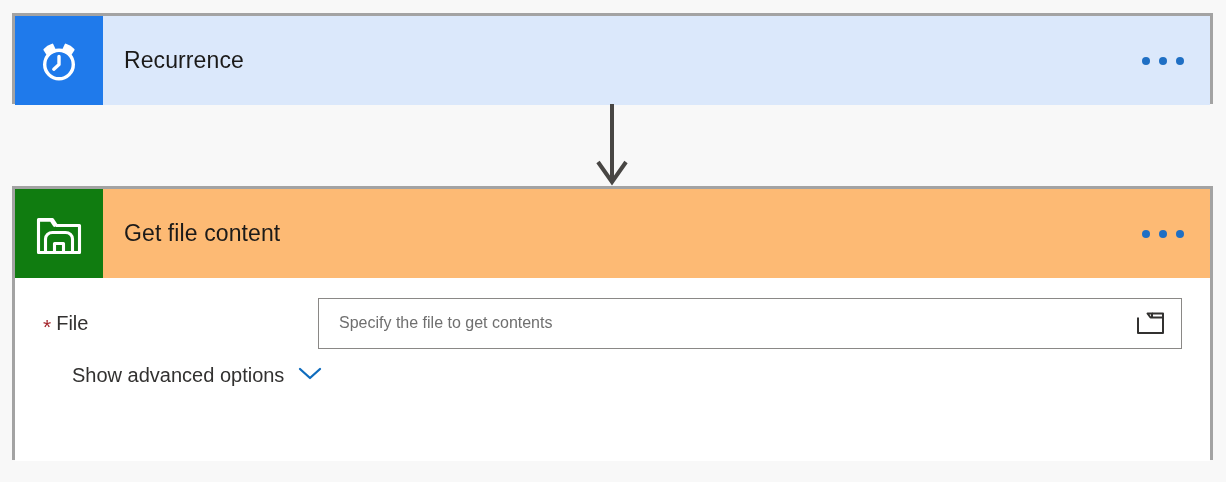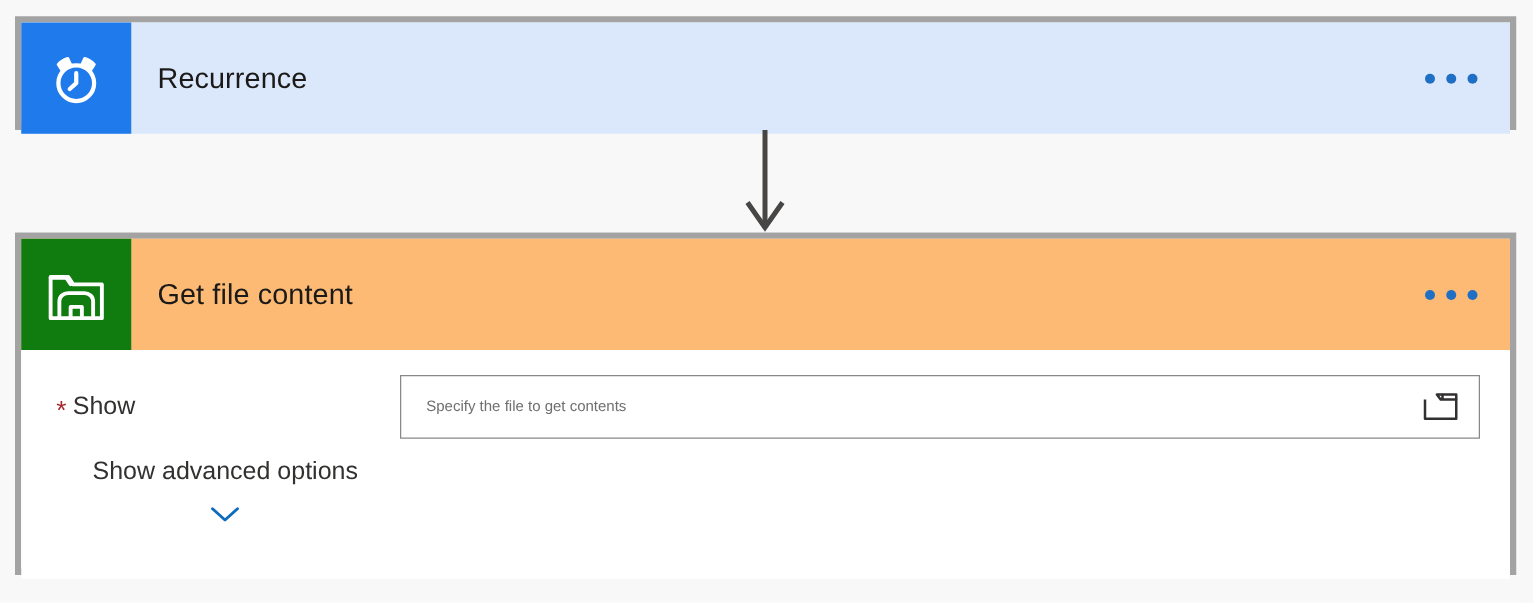--- a/index.html
+++ b/index.html
@@ -19,21 +19,21 @@
     position: absolute;
     left: 0; top: 0;
     width: 1226px;
     height: 482px;
   }
 
   
   .card {
     position: absolute;
     background: #ffffff;
-    border: 5px solid #a3a3a3;
+    border: 3px solid #a3a3a3;
     box-sizing: border-box;
   }
 
   .card-header {
     display: flex;
     align-items: stretch;
     height: 88px;
     position: relative;
   }
 
@@ -143,21 +143,21 @@
     width: 864px;
     height: 51px;
   }
   .field-input {
     width: 100%;
     height: 51px;
     box-sizing: border-box;
     border: 1px solid #8a8886;
     background: #ffffff;
     font-family: "Liberation Sans", sans-serif;
-    font-size: 12px;
+    font-size: 16px;
     color: #323130;
     padding: 0 54px 0 20px;
     outline: none;
   }
   .field-input::placeholder {
     color: #6f6f6f;
     opacity: 1;
   }
   .picker-icon {
     position: absolute;
@@ -170,24 +170,23 @@
     align-items: center;
     justify-content: center;
     cursor: pointer;
   }
 
   .advanced-row {
     position: absolute;
     left: 57px;
     top: 86px;
     display: flex;
-    align-items: center;
+    align-items: flex-start;
     gap: 13px;
     cursor: pointer;
-    flex-direction: column;
   }
   .advanced-label {
     font-size: 20px;
     color: #323130;
   }
   .chevron {
     display: flex;
     align-items: center;
     justify-content: center;
     width: 26px;
@@ -253,21 +252,21 @@
         <span class="dot"></span>
         <span class="dot"></span>
       </div>
     </div>
 
     <div class="card-body">
 
       <div class="field-row">
         <div class="field-label">
           <span class="req-asterisk">*</span>
-          <span>Show</span>
+          <span>File</span>
         </div>
 
         <div class="field-input-wrap">
           <input class="field-input" type="text" placeholder="Specify the file to get contents" style="">
           <span class="picker-icon">
             <svg width="30" height="25" viewBox="0 0 30 25" aria-hidden="true">
               <g fill="none" stroke="#323130" stroke-width="2" stroke-linejoin="round">
                 <path d="M2 6.5 L2 22 L27 22 L27 6.5 L14.5 6.5 L11.5 2.5 L16 2.5 L16 6.5"></path>
                 <path d="M16 2.5 L27 2.5 L27 6.5"></path>
               </g>

